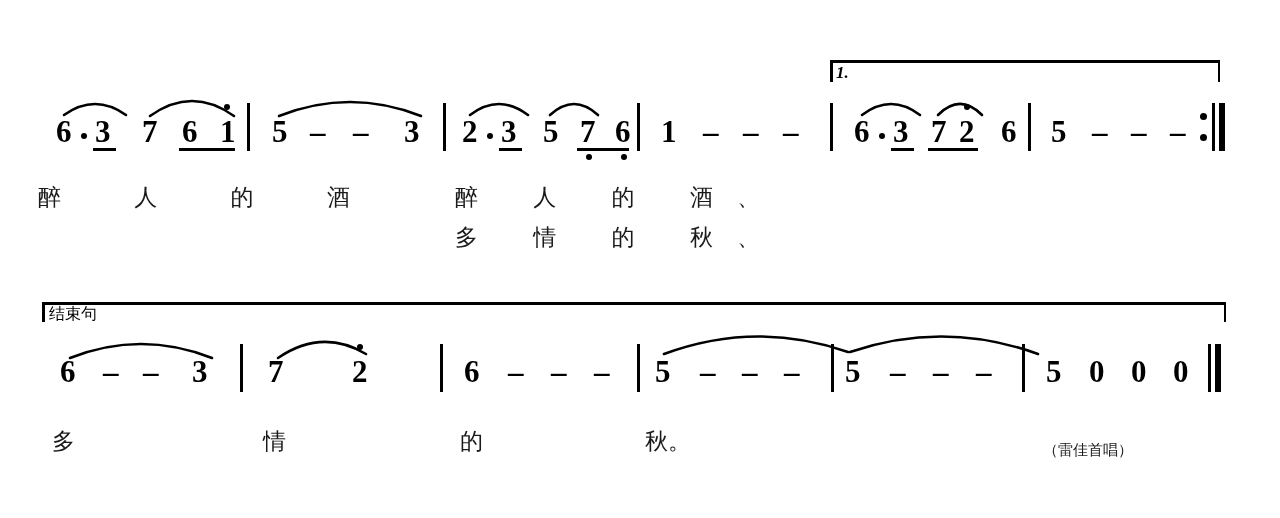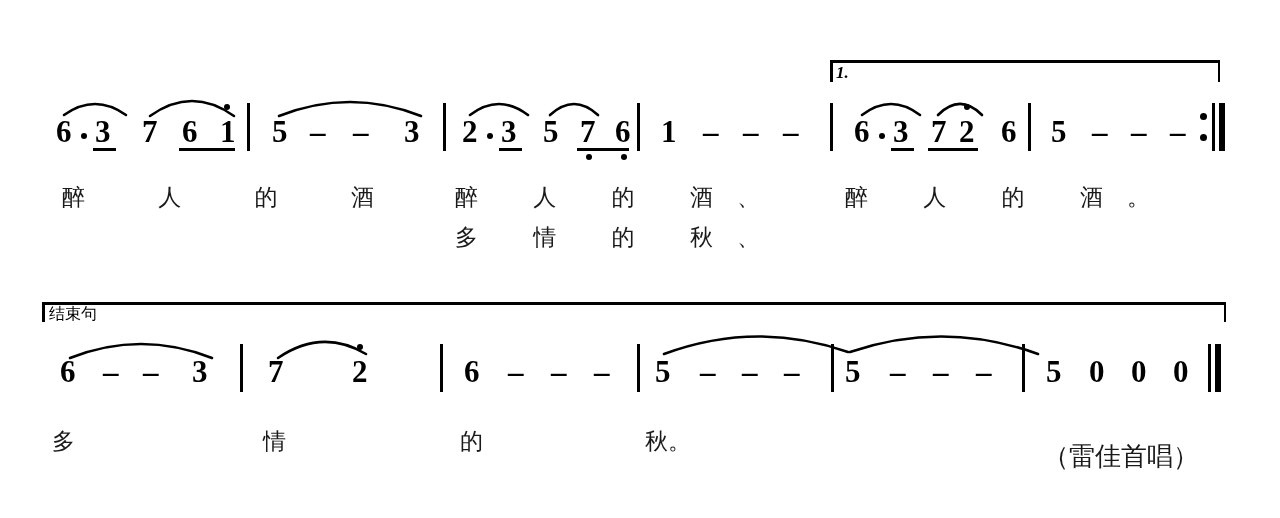--- a/index.html
+++ b/index.html
@@ -69,21 +69,21 @@
 
   
   .lyric{
     position:absolute;
     font-family:"DejaVu Sans","Liberation Sans",sans-serif;
     font-size:23px;line-height:1;color:#1a1a1a;white-space:nowrap;
   }
   .credit{
     position:absolute;
     font-family:"DejaVu Sans","Liberation Sans",sans-serif;
-    font-size:26px;line-height:1;color:#1a1a1a;white-space:nowrap;
+    font-size:15px;line-height:1;color:#1a1a1a;white-space:nowrap;
   }
 </style>
 </head>
 <body>
 
 <div class="sheet">
 
   <div class="bracket" style="left:830px;top:60px;width:390px;height:22px;">
     <div class="htop"></div>
     <div class="vleft" style="height:22px;"></div>
@@ -175,26 +175,25 @@
   <div class="dash" style="left:1131px;top:116px;">–</div>
   <div class="dash" style="left:1170px;top:116px;">–</div>
 
   <div class="repeat-dots" style="left:1200px;top:113px;">
     <i></i>
       <i></i>
   </div>
   <div class="thin-bar" style="left:1212px;top:103px;height:48px;"></div>
   <div class="thick-bar" style="left:1219px;top:103px;height:48px;"></div>
 
-  <div class="lyric" style="left:62px;top:186px;letter-spacing:33px;text-align:right;">醉 人 的 酒</div>
+  <div class="lyric" style="left:38px;top:186px;letter-spacing:33px;text-align:right;">醉 人 的 酒</div>
 
   <div class="lyric" style="left:455px;top:226px;letter-spacing:24px;">多 情 的 秋、</div>
   <div class="lyric" style="left:455px;top:186px;letter-spacing:24px;">醉 人 的 酒、</div>
 
-  <div class="lyric" style="left:845px;top:186px;letter-spacing:24px;">醉 人 的 酒。</div>
 
   <div class="bracket" style="left:42px;top:302px;width:1184px;height:20px;">
     <div class="htop"></div>
     <div class="vleft" style="height:20px;"></div>
     <div class="vright" style="height:20px;"></div>
   </div>
   <div class="bracket-label cn" style="left:49px;top:306px;">结束句</div>
 
   <svg class="arc" style="left:68px;top:334px;" width="146" height="26">
     <path d="M2,24 Q73,-4 144,24"></path>

